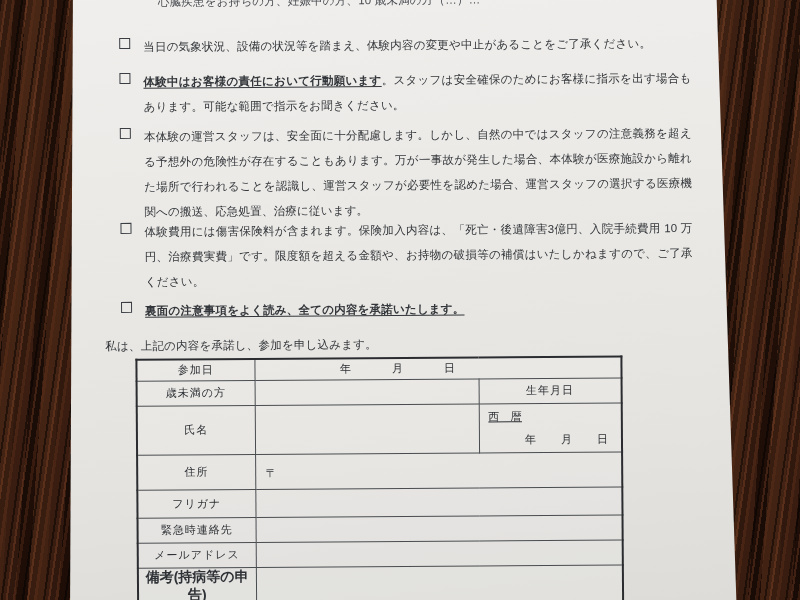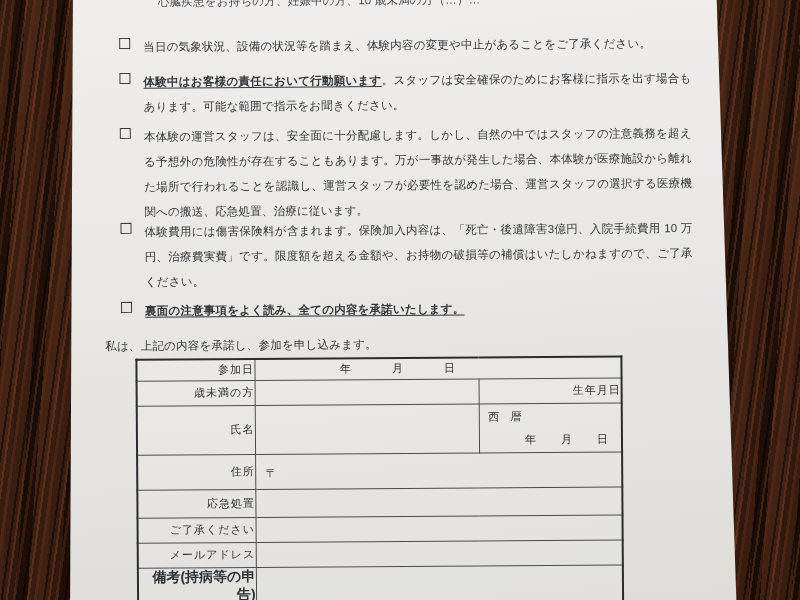--- a/index.html
+++ b/index.html
@@ -52,27 +52,27 @@
   .statement{position:absolute;left:105px;top:337px;white-space:nowrap;}
   
   table.form{
     position:absolute;left:135px;top:357px;
     border-collapse:collapse;table-layout:fixed;
     font-size:11px;color:#2e3135;
     border:2px solid #2a2c2f;
     background:rgba(255,255,255,.12);
   }
   table.form td{border:1px solid #4a4d50;padding:0;vertical-align:middle;}
-  td.lbl{text-align:right;letter-spacing:1px;}
+  td.lbl{text-align:center;letter-spacing:1px;}
   td.lbl.small{font-size:14px;letter-spacing:0;font-weight:bold;}
   td.val{padding-left:10px;}
   .date-inline{padding-left:85px;white-space:pre;letter-spacing:2px;}
-  td.bday{text-align:right;letter-spacing:1px;}
+  td.bday{text-align:center;letter-spacing:1px;}
   td.era{position:relative;vertical-align:top;}
-  .era-top{position:absolute;top:5px;left:9px;white-space:pre;}
+  .era-top{position:absolute;top:5px;left:9px;white-space:pre;text-decoration:underline;}
   .era-bottom{position:absolute;bottom:5px;right:12px;white-space:pre;letter-spacing:1px;}
   td.addr{vertical-align:top;}
   .postal{display:inline-block;padding:4px 0 0 10px;}
 </style>
 </head>
 <body>
 
 <div class="wood"></div>
 <div class="paper"></div>
 
@@ -129,25 +129,25 @@
       <td class="era">
         <span class="era-top">西　暦</span>
         <span class="era-bottom">年　　月　　日</span>
       </td>
     </tr>
     <tr style="height:35px">
       <td class="lbl">住所</td>
       <td colspan="2" class="addr"><span class="postal">〒</span></td>
     </tr>
     <tr style="height:28px">
-      <td class="lbl">応急処置</td>
+      <td class="lbl">フリガナ</td>
       <td colspan="2"></td>
     </tr>
     <tr style="height:25px">
-      <td class="lbl">ご了承ください</td>
+      <td class="lbl">緊急時連絡先</td>
       <td colspan="2"></td>
     </tr>
     <tr style="height:25px">
       <td class="lbl">メールアドレス</td>
       <td colspan="2"></td>
     </tr>
     <tr style="height:28px">
       <td class="lbl small">備考(持病等の申告)</td>
       <td colspan="2"></td>
     </tr>

